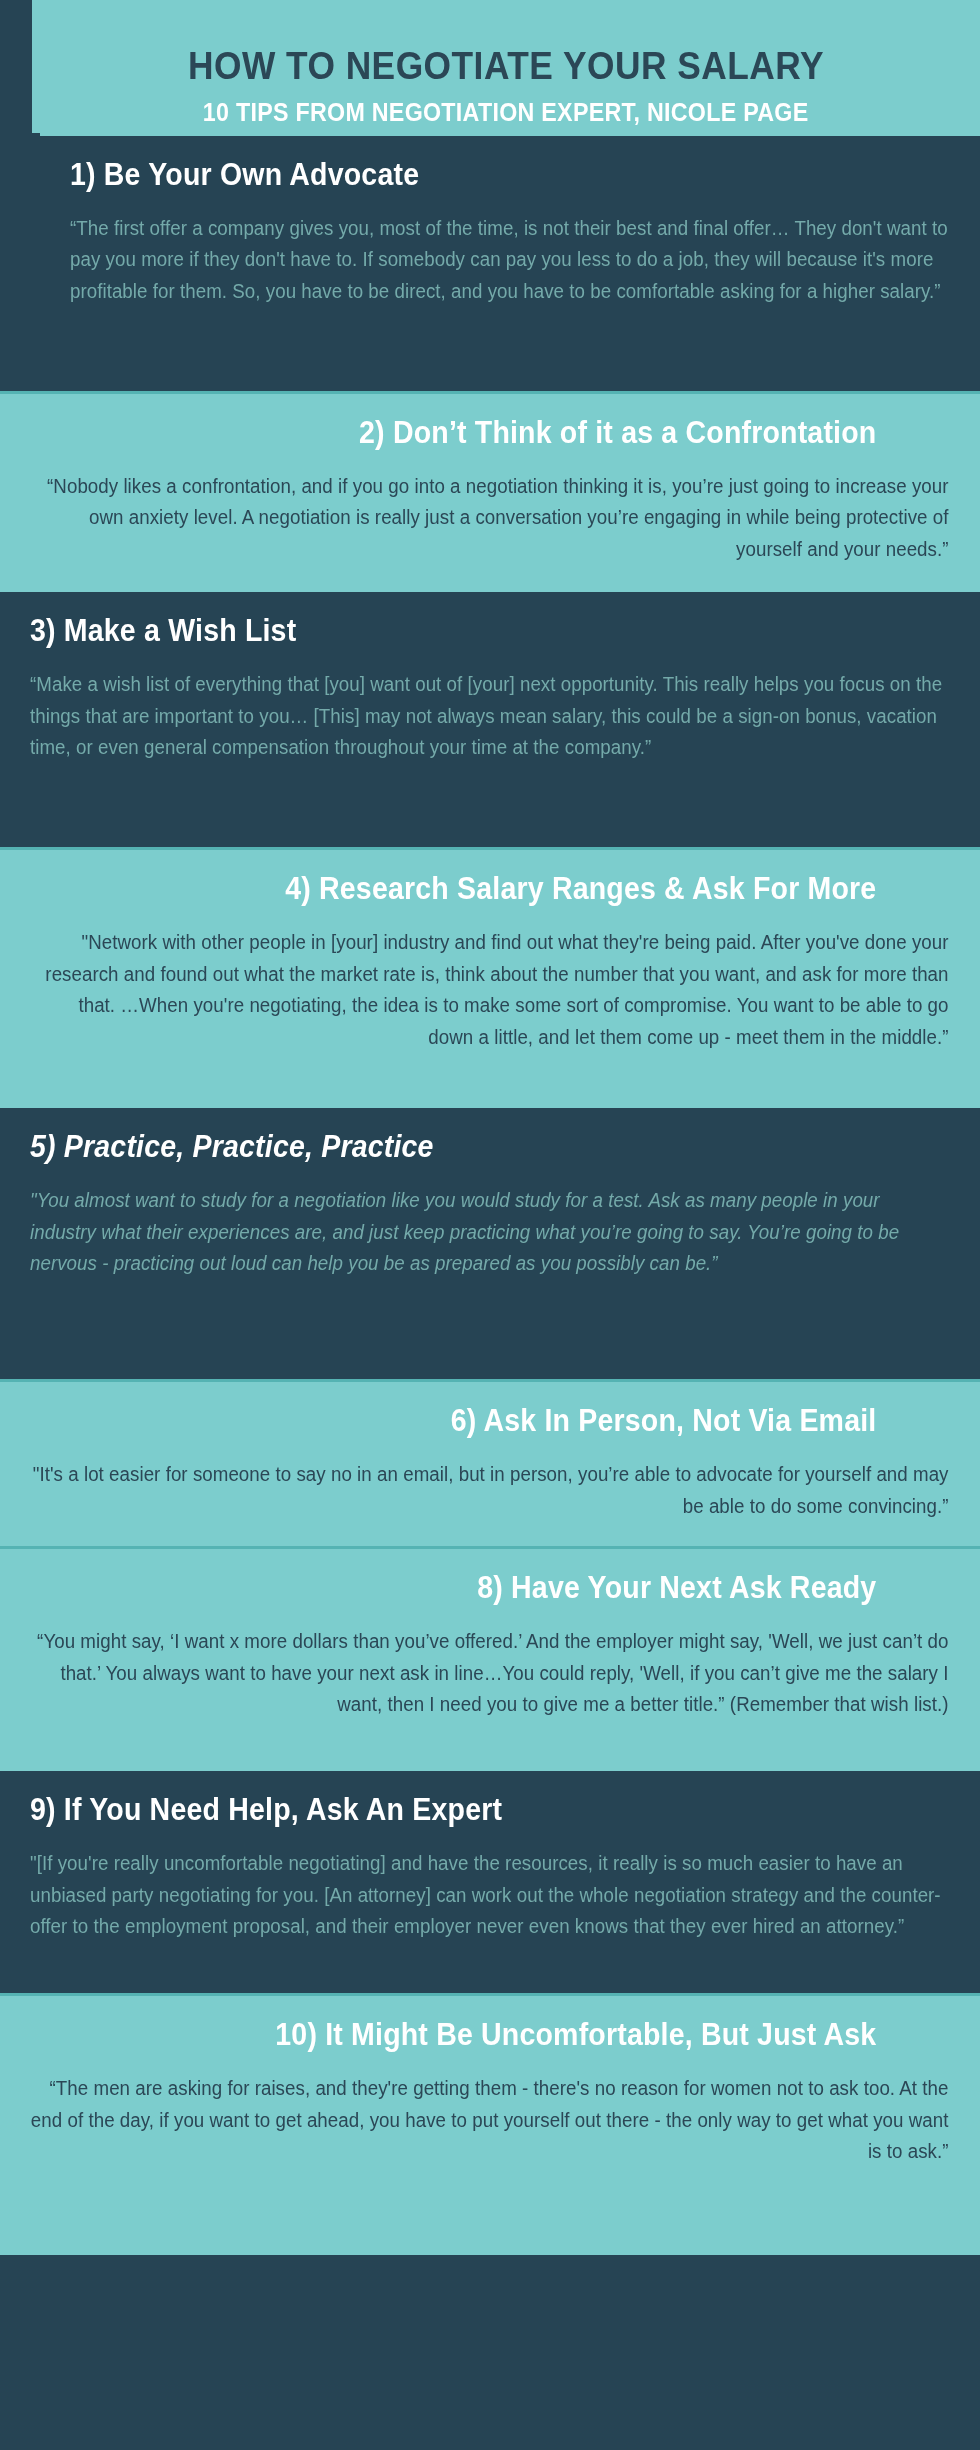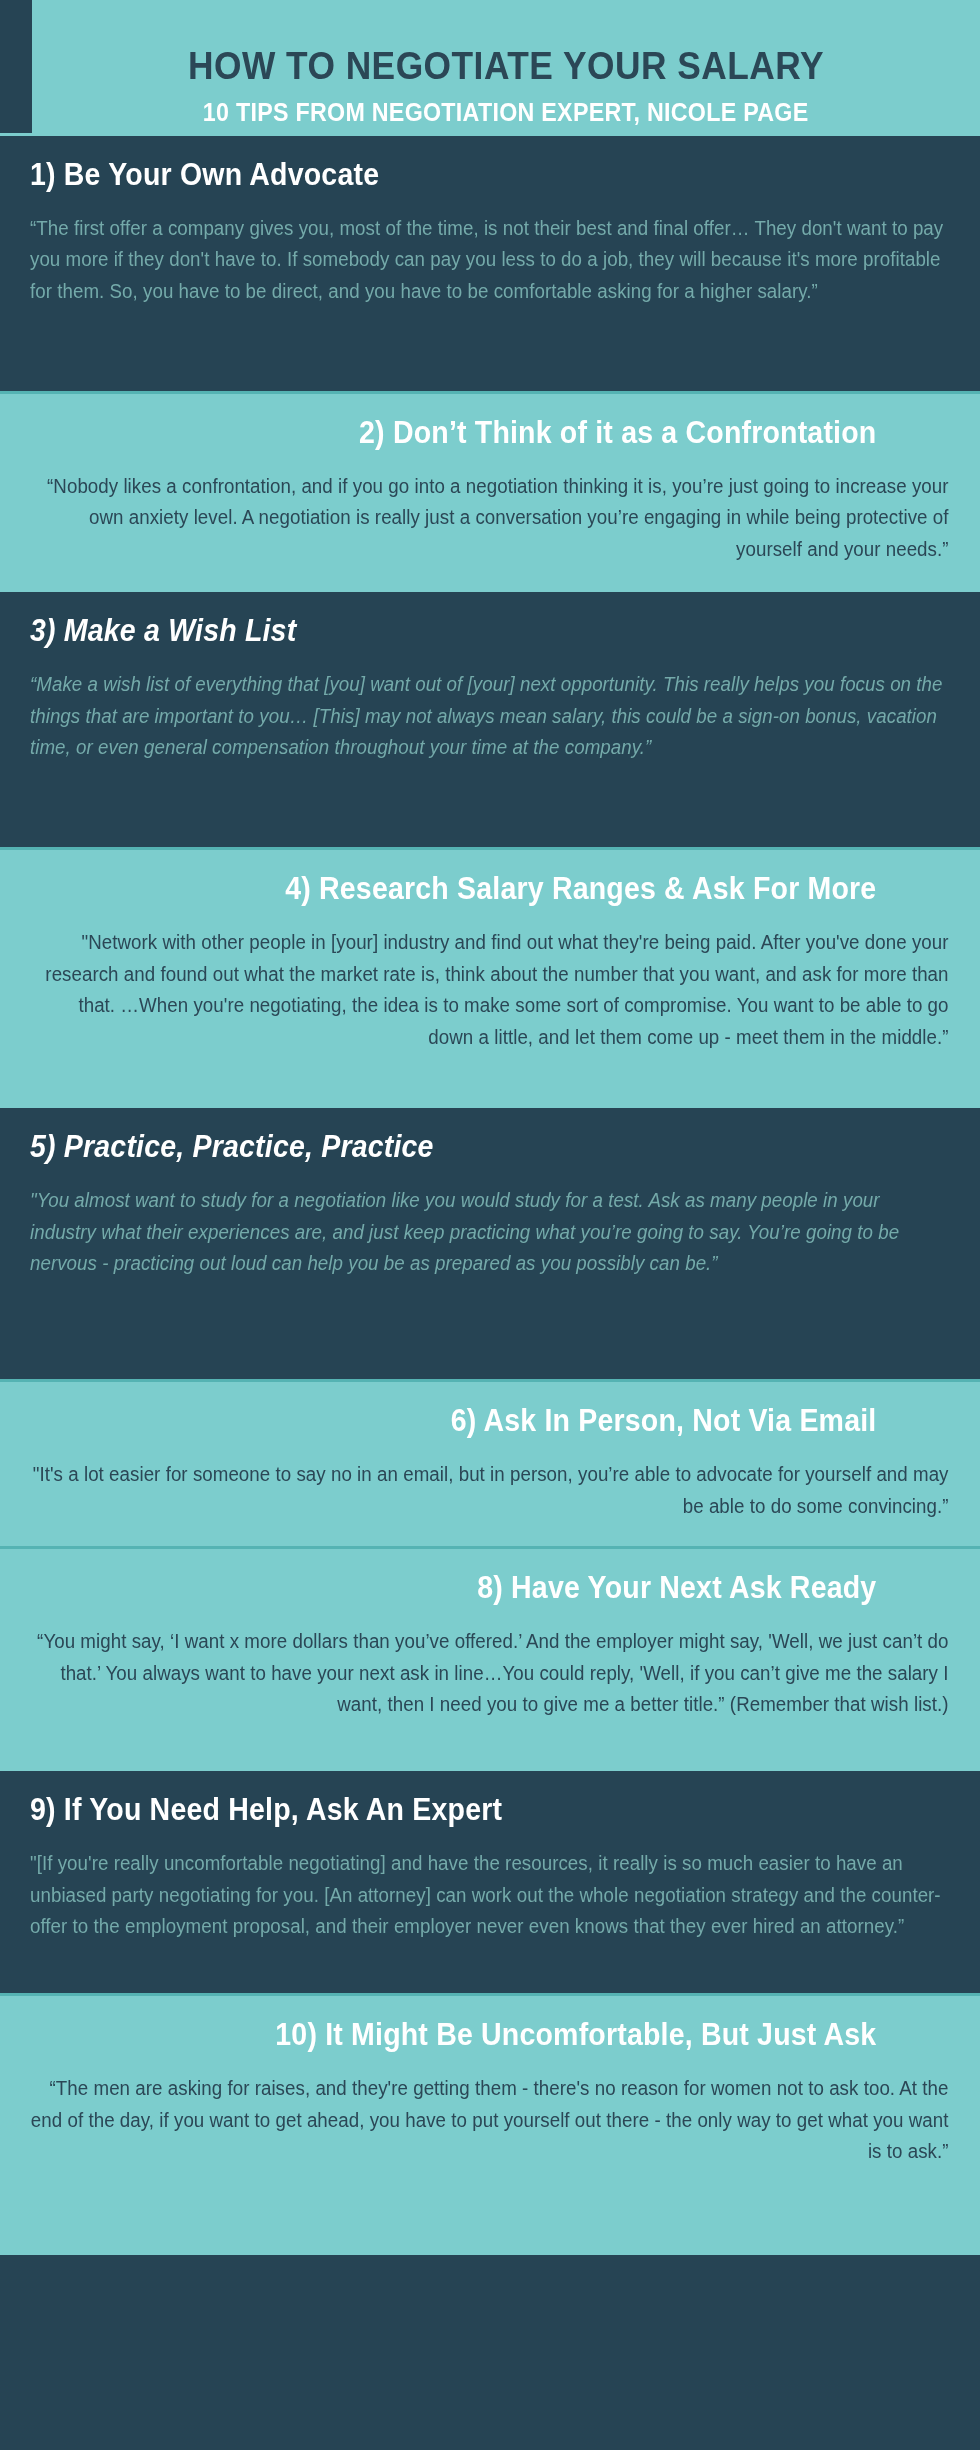--- a/index.html
+++ b/index.html
@@ -101,23 +101,23 @@
     transform:scaleX(0.96);
     transform-origin:left top;
     width:104%;
     letter-spacing:0.05px;
   }
 
   .section.dark .section-body { color:#74aaaa; }
   .section.light .section-body { color:#2b4756; }
 
   
-  .s1  { min-height:258px; }
+  .s1  { min-height:258px;margin-left:40px; }
   .s2  { min-height:190px; }
-  .s3  { min-height:258px;font-style:italic; }
+  .s3  { min-height:258px; }
   .s4  { min-height:258px; }
   .s5  { min-height:258px;font-style:italic; }
   .s6  { min-height:158px;margin-top:16px; }
   .s7  { min-height:158px; }
   .s8  { min-height:222px; }
   .s9  { min-height:225px; }
   .s10 { min-height:262px; }
 </style>
 </head>
 <body>

